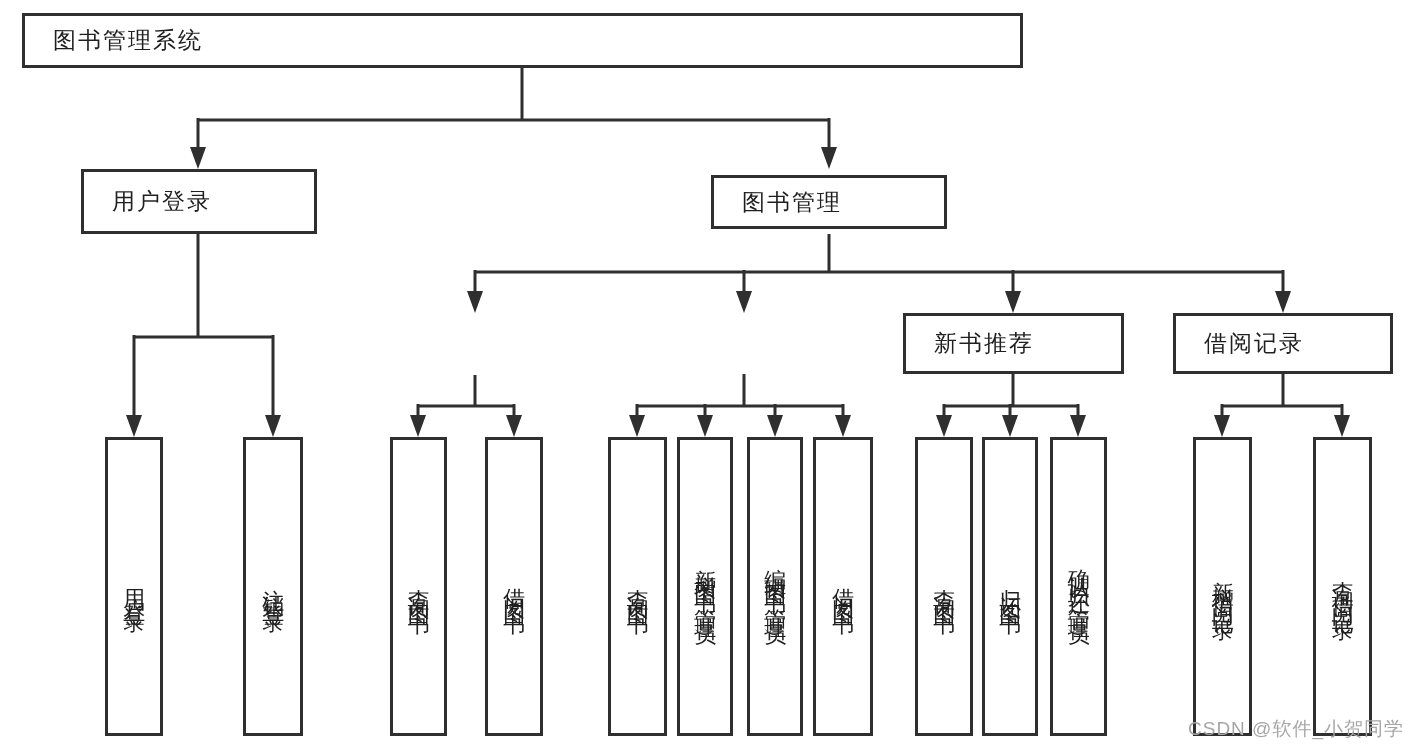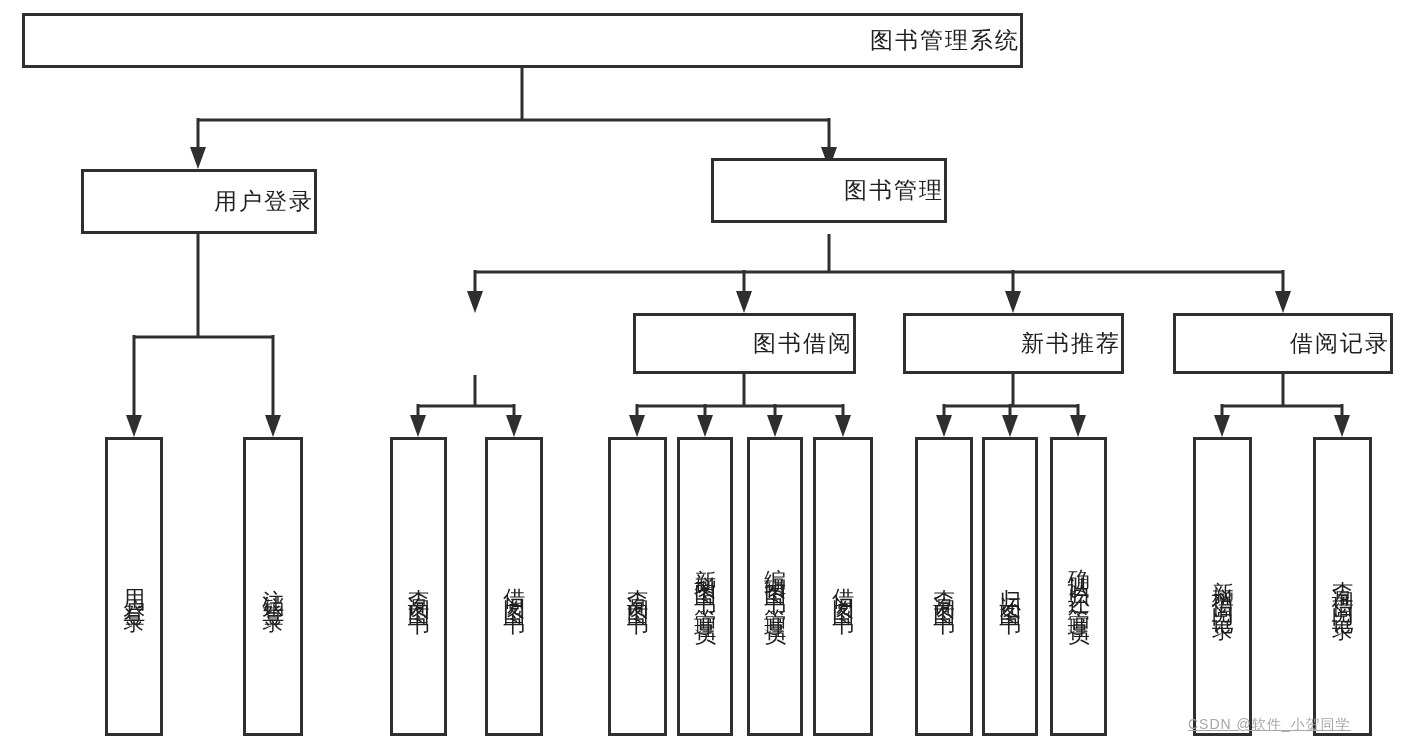--- a/index.html
+++ b/index.html
@@ -22,21 +22,22 @@
   .connectors path { stroke: var(--line); stroke-width: 3; fill: none; }
   .connectors polygon { fill: var(--line); stroke: none; }
 
   .node {
     position: absolute;
     box-sizing: border-box;
     border: 3px solid var(--line);
     background: var(--background);
     display: flex;
     align-items: center;
-    justify-content: flex-end;
+    justify-content: flex-start;
+    padding-left: 28px;
   }
   .node .label {
     font-size: 23px;
     letter-spacing: 2px;
     color: var(--text);
     white-space: nowrap;
   }
   .leaf {
     position: absolute;
     top: 437px;
@@ -55,21 +56,21 @@
     letter-spacing: 8px;
     line-height: 1.2;
     color: var(--text);
     white-space: nowrap;
   }
 
   
   #node-root            { left: 22px;   top: 13px;  width: 1001px; height: 55px; }
   
   #node-user-login      { left: 81px;   top: 169px; width: 236px; height: 65px; }
-  #node-book-mgmt       { left: 711px;  top: 158px; width: 236px; height: 65px; }
+  #node-book-mgmt       { left: 711px;  top: 175px; width: 236px; height: 54px; }
   
   #node-new-book        { left: 363px;  top: 313px; width: 224px; height: 62px; }
   #node-book-borrow     { left: 633px;  top: 313px; width: 223px; height: 61px; }
   #node-current-borrow  { left: 903px;  top: 313px; width: 221px; height: 61px; }
   #node-borrow-record   { left: 1173px; top: 313px; width: 220px; height: 61px; }
   
   #leaf-user-login      { left: 105px;  width: 58px; }
   #leaf-logout          { left: 243px;  width: 60px; }
   #leaf-nb-query        { left: 390px;  width: 57px; }
   #leaf-nb-borrow       { left: 485px;  width: 58px; }
@@ -80,25 +81,24 @@
   #leaf-cb-query        { left: 915px;  width: 58px; }
   #leaf-cb-return       { left: 982px;  width: 56px; }
   #leaf-cb-confirm      { left: 1050px; width: 57px; }
   #leaf-br-add          { left: 1193px; width: 59px; }
   #leaf-br-query        { left: 1313px; width: 59px; }
 
   .watermark {
     position: absolute;
     left: 1188px;
     top: 716px;
-    font-size: 14px;
+    font-size: 19px;
     letter-spacing: 1px;
     color: var(--watermark);
     white-space: nowrap;
-    text-decoration: underline;
   }
 </style>
 </head>
 <body>
 
 <div id="canvas">
 
   <svg class="connectors" width="1405" height="747" aria-hidden="true">
 
     <g>
@@ -153,23 +153,20 @@
     <span class="label">图书管理系统</span>
   </div>
 
   <div class="node" id="node-user-login">
     <span class="label">用户登录</span>
   </div>
   <div class="node" id="node-book-mgmt">
     <span class="label">图书管理</span>
   </div>
 
-  <div class="node" id="node-book-borrow">
-    <span class="label">图书借阅</span>
-  </div>
   <div class="node" id="node-current-borrow">
     <span class="label">新书推荐</span>
   </div>
   <div class="node" id="node-borrow-record">
     <span class="label">借阅记录</span>
   </div>
 
   <div class="leaf" id="leaf-user-login">
     <span class="vtext">用户登录</span>
   </div>

